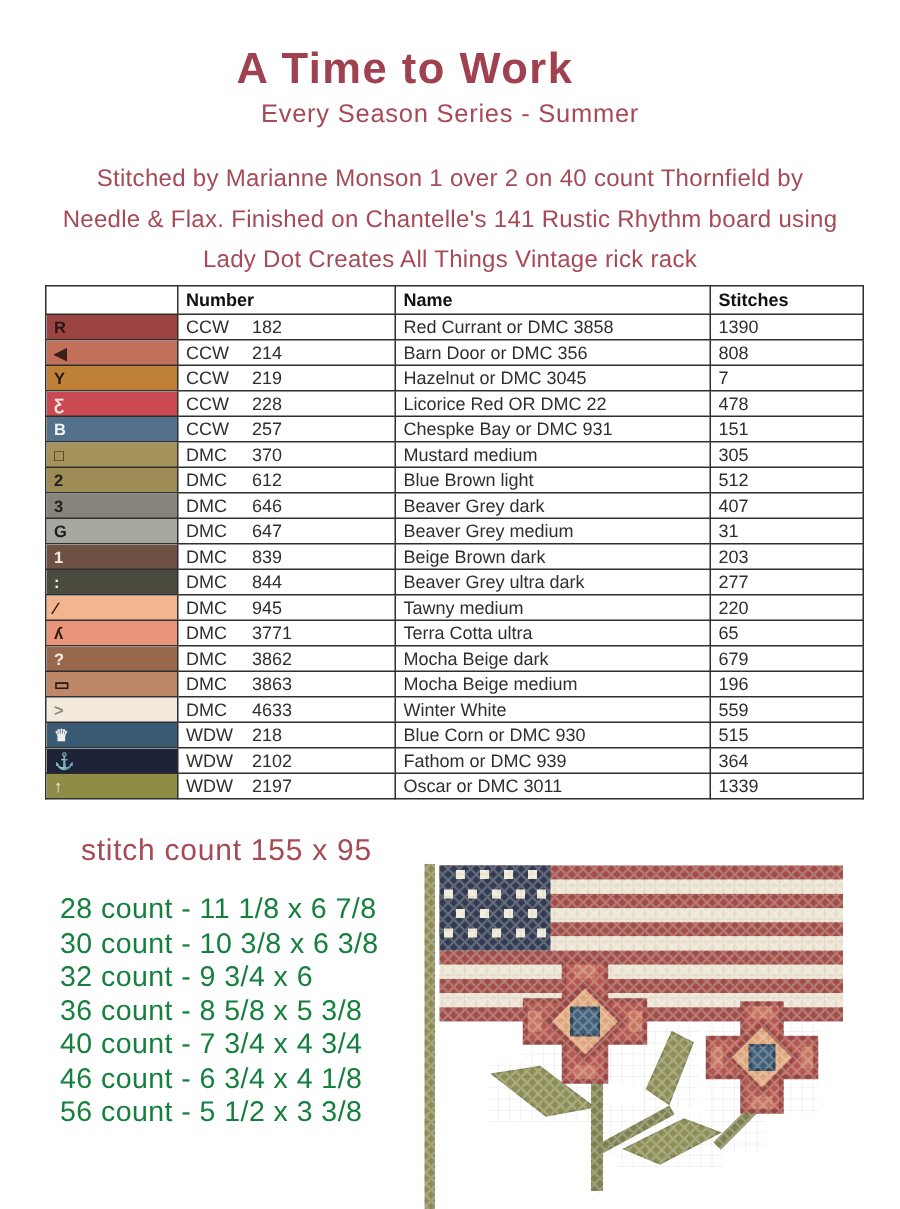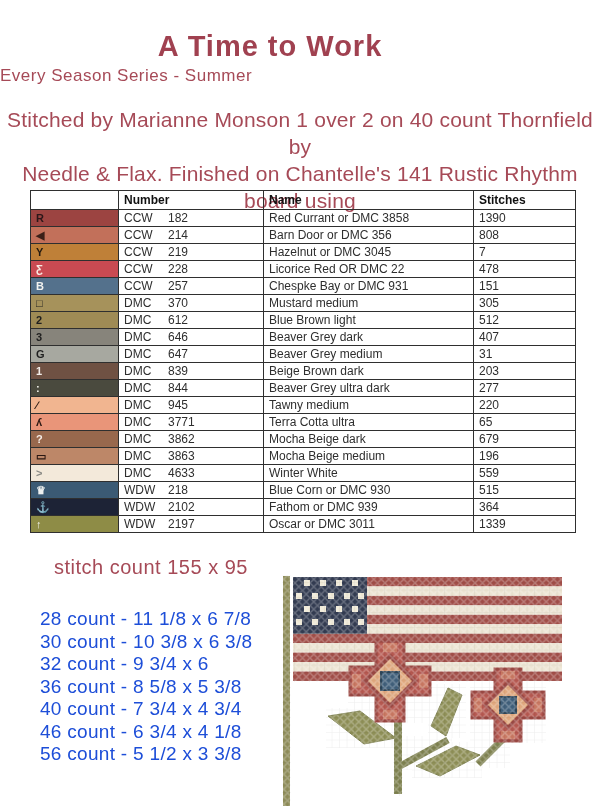--- a/index.html
+++ b/index.html
@@ -12,27 +12,28 @@
   }
   
   .page-title{
     position:absolute;top:30px;left:0;width:540px;
     text-align:center;
     font-size:29px;font-weight:bold;letter-spacing:1px;
     color:#a04150;margin:0;
   }
   .page-subtitle{
     position:absolute;top:66px;left:0;width:600px;
+    text-align:center;
     font-size:17px;font-weight:normal;letter-spacing:.5px;
     color:#a64a57;
   }
   .description{
     position:absolute;top:106px;left:0;width:600px;
     text-align:center;
-    font-size:21px;line-height:27px;letter-spacing:.2px;
+    font-size:16px;line-height:27px;letter-spacing:.2px;
     color:#a64a57;
   }
   
   table.threads{
     position:absolute;left:30px;top:190px;
     width:545px;
     border-collapse:collapse;table-layout:fixed;
     font-size:12px;color:#2e2e2e;padding-left:40px;
   }
   table.threads th, table.threads td{
@@ -59,37 +60,37 @@
   td.stitches{text-align:right;}
   
   .stitch-count{
     position:absolute;left:54px;top:556px;
     font-size:20px;letter-spacing:.5px;
     color:#a64a57;
   }
   .sizes{
     position:absolute;left:40px;top:596px;
     font-size:19px;line-height:22.5px;letter-spacing:.3px;
-    color:#1d4ed8;
-    margin-top:12px;
+    color:#15803d;
   }
   
   .flag-art{position:absolute;left:280px;top:568px;}
 </style>
 </head>
 <body>
 
 <div class="page">
 
   <h1 class="page-title">A Time to Work</h1>
   <div class="page-subtitle">Every Season Series - Summer</div>
 
   <div class="description">
     <div>Stitched by Marianne Monson 1 over 2 on 40 count Thornfield by</div>
     <div>Needle &amp; Flax. Finished on Chantelle's 141 Rustic Rhythm board using</div>
+    <div>Lady Dot Creates All Things Vintage rick rack</div>
   </div>
 
   <table class="threads">
     <colgroup>
       <col class="c-swatch">
         <col class="c-number">
         <col class="c-name">
         <col class="c-stitch">
     </colgroup>
     <thead>

